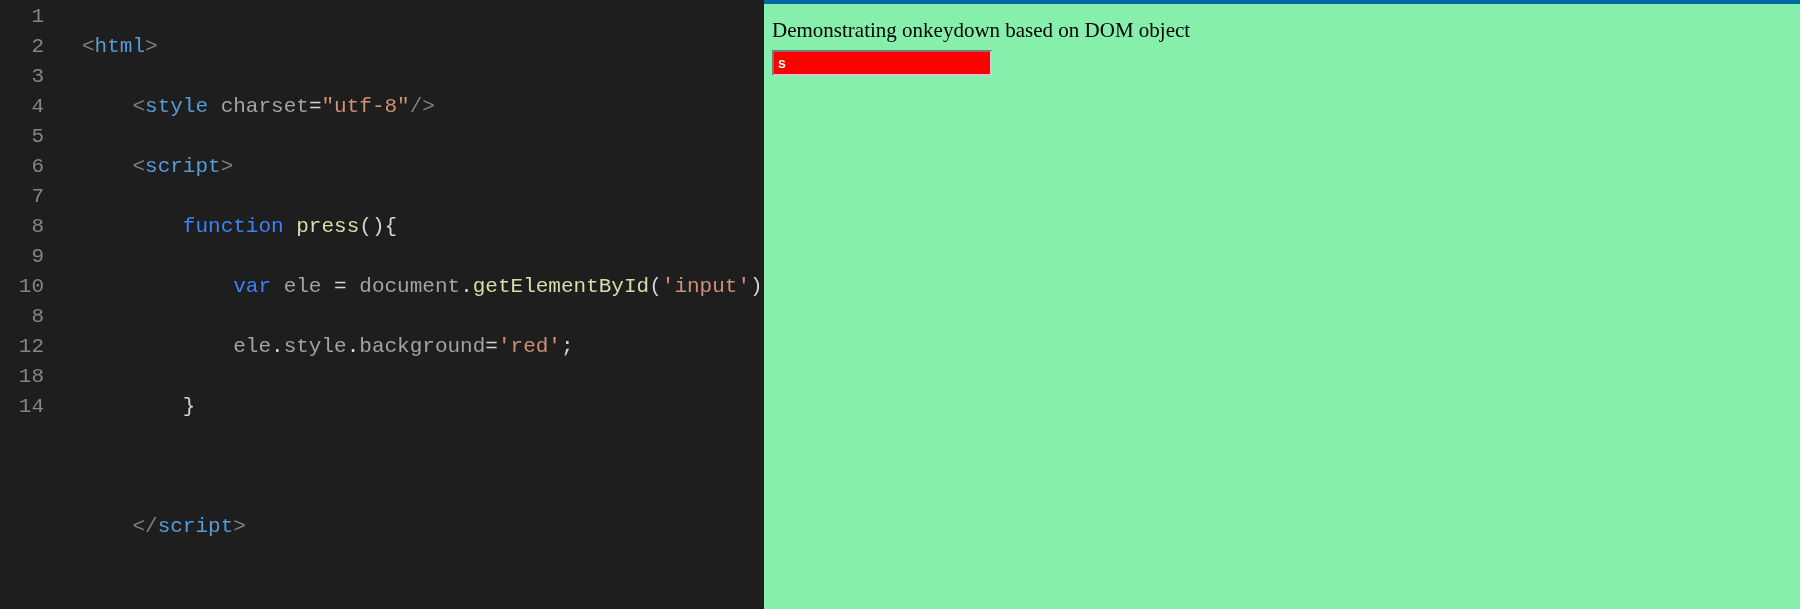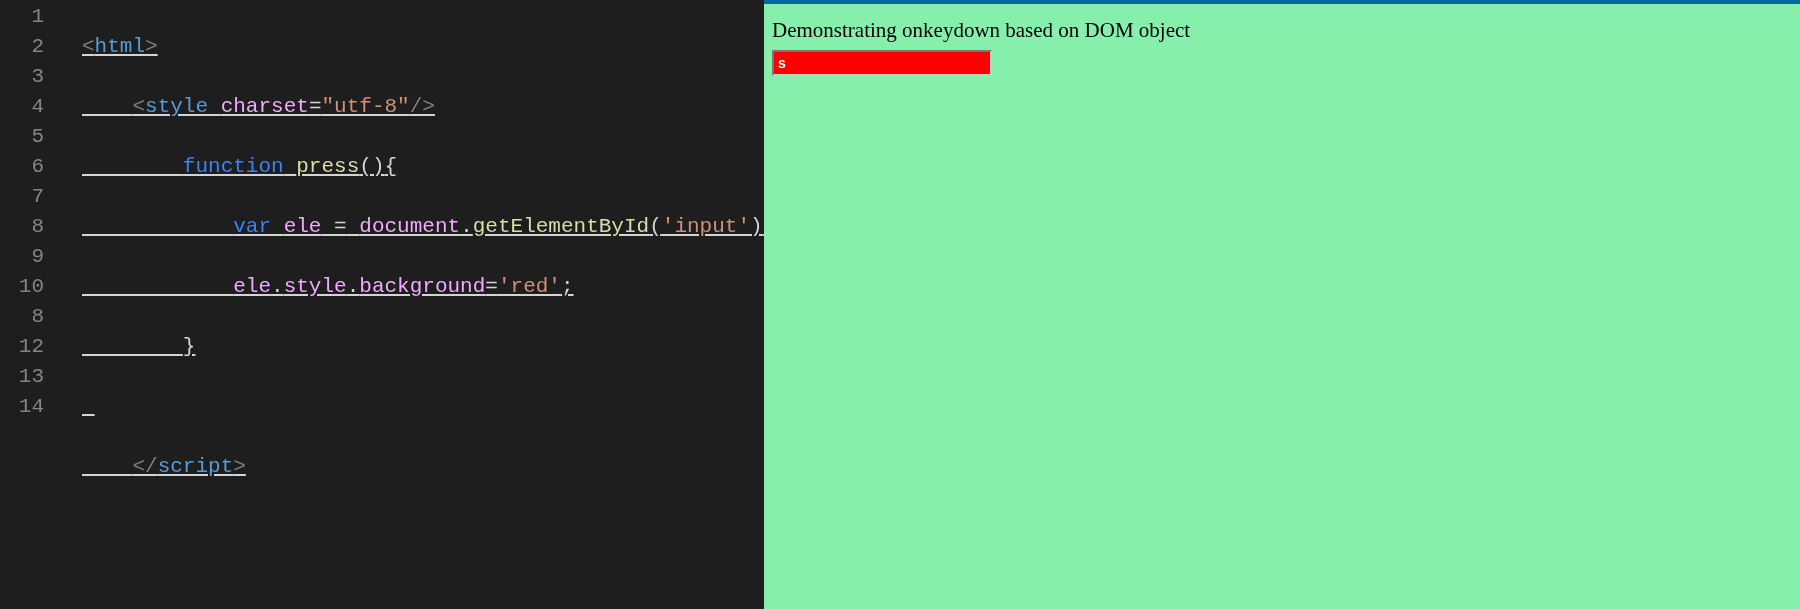--- a/index.html
+++ b/index.html
@@ -36,26 +36,25 @@
     flex: 1;
     color: #d4d4d4;
     white-space: pre;
     overflow: hidden;
     position: relative;
   }
   .code .line {
     height: 30px;
     display: block;
     padding-left: 20px;
-    text-decoration: underline;
   }
   
   .tag    { color: #569cd6; }   
   .angle  { color: #808080; }   
-  .attr   { color: #f0abfc; }   
+  .attr   { color: #a3a3a3; }   
   .str    { color: #ce9178; }   
   .kw     { color: #3b82f6; }   
   .fn     { color: #dcdcaa; }   
   .punc   { color: #d4d4d4; }
 
   
   .preview {
     flex: 1;
     background: #86efac;
     border-top: 4px solid #0369a1;
@@ -89,27 +88,28 @@
     <div>3</div>
     <div>4</div>
     <div>5</div>
     <div>6</div>
     <div>7</div>
     <div>8</div>
     <div>9</div>
     <div>10</div>
     <div>8</div>
     <div>12</div>
-    <div>13</div>
+    <div>18</div>
     <div>14</div>
   </div>
 
   <div class="code">
 <span class="line"><span class="angle">&lt;</span><span class="tag">html</span><span class="angle">&gt;</span></span>
 <span class="line">    <span class="angle">&lt;</span><span class="tag">style</span><span> </span><span class="attr">charset</span><span class="punc">=</span><span class="str">"utf-8"</span><span class="angle">/&gt;</span></span>
+<span class="line">    <span class="angle">&lt;</span><span class="tag">script</span><span class="angle">&gt;</span></span>
 <span class="line">        <span class="kw">function</span><span> </span><span class="fn">press</span><span class="punc">()</span><span class="punc">{</span></span>
 <span class="line">            <span class="kw">var</span><span> </span><span class="attr">ele</span><span> </span><span class="punc">=</span><span> </span><span class="attr">document</span><span class="punc">.</span><span class="fn">getElementById</span><span class="punc">(</span><span class="str">'input'</span><span class="punc">)</span><span class="punc">;</span></span>
 <span class="line">            <span class="attr">ele</span><span class="punc">.</span><span class="attr">style</span><span class="punc">.</span><span class="attr">background</span><span class="punc">=</span><span class="str">'red'</span><span class="punc">;</span></span>
 <span class="line">        <span class="punc">}</span></span>
 <span class="line"> </span>
 <span class="line">    <span class="angle">&lt;/</span><span class="tag">script</span><span class="angle">&gt;</span></span>
 
 
 
 

